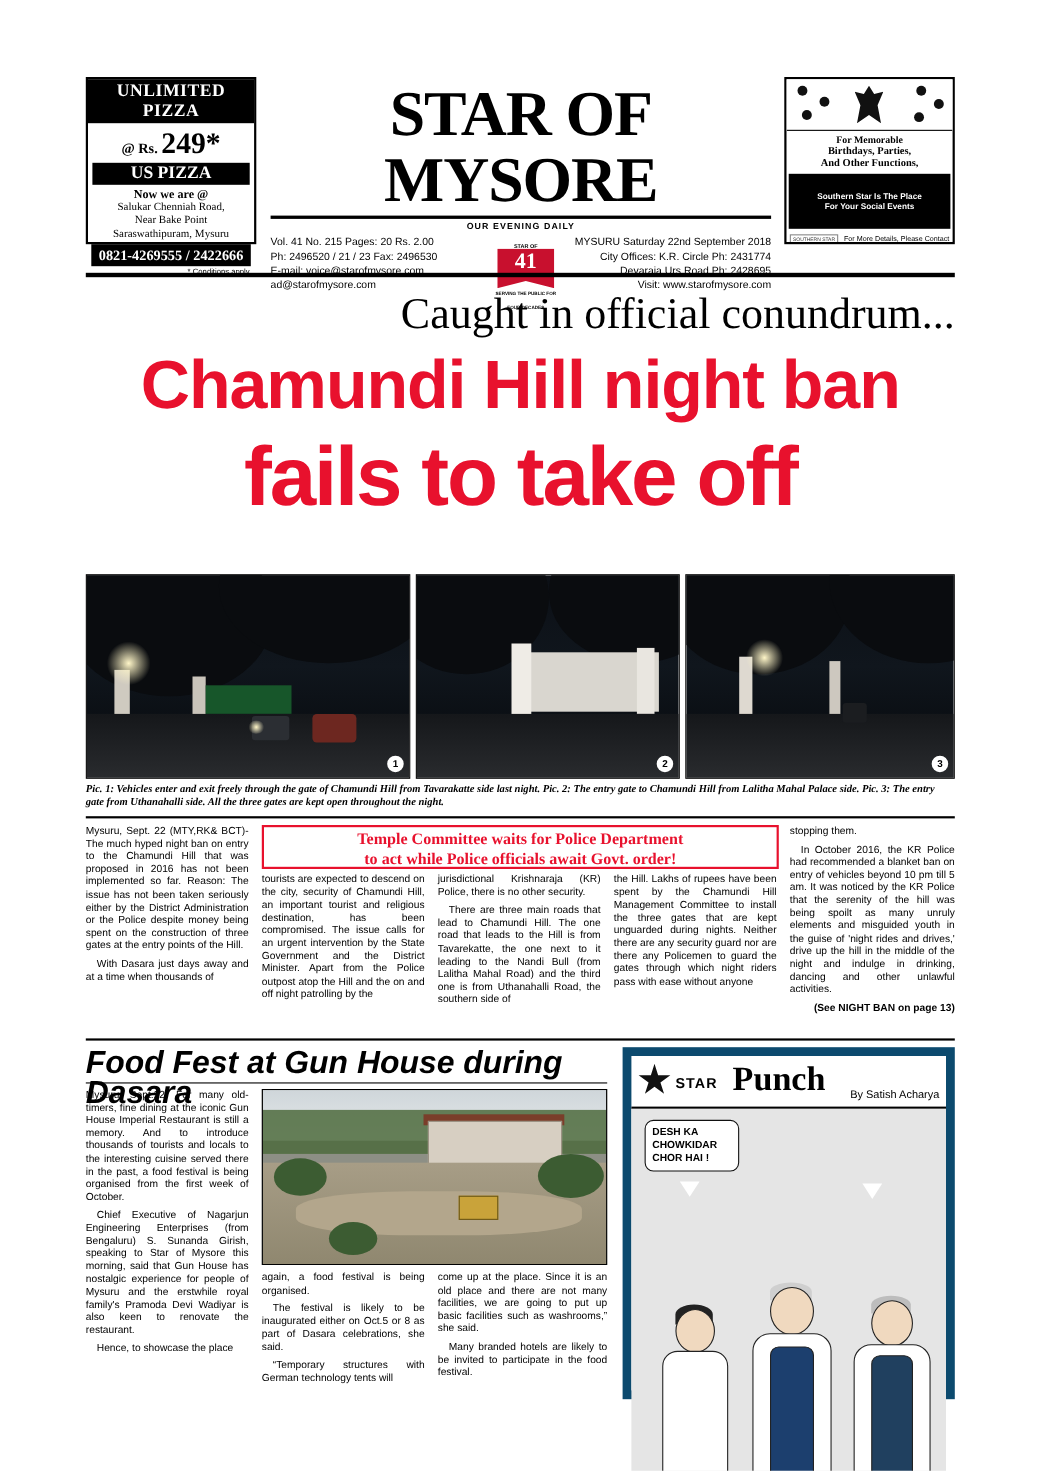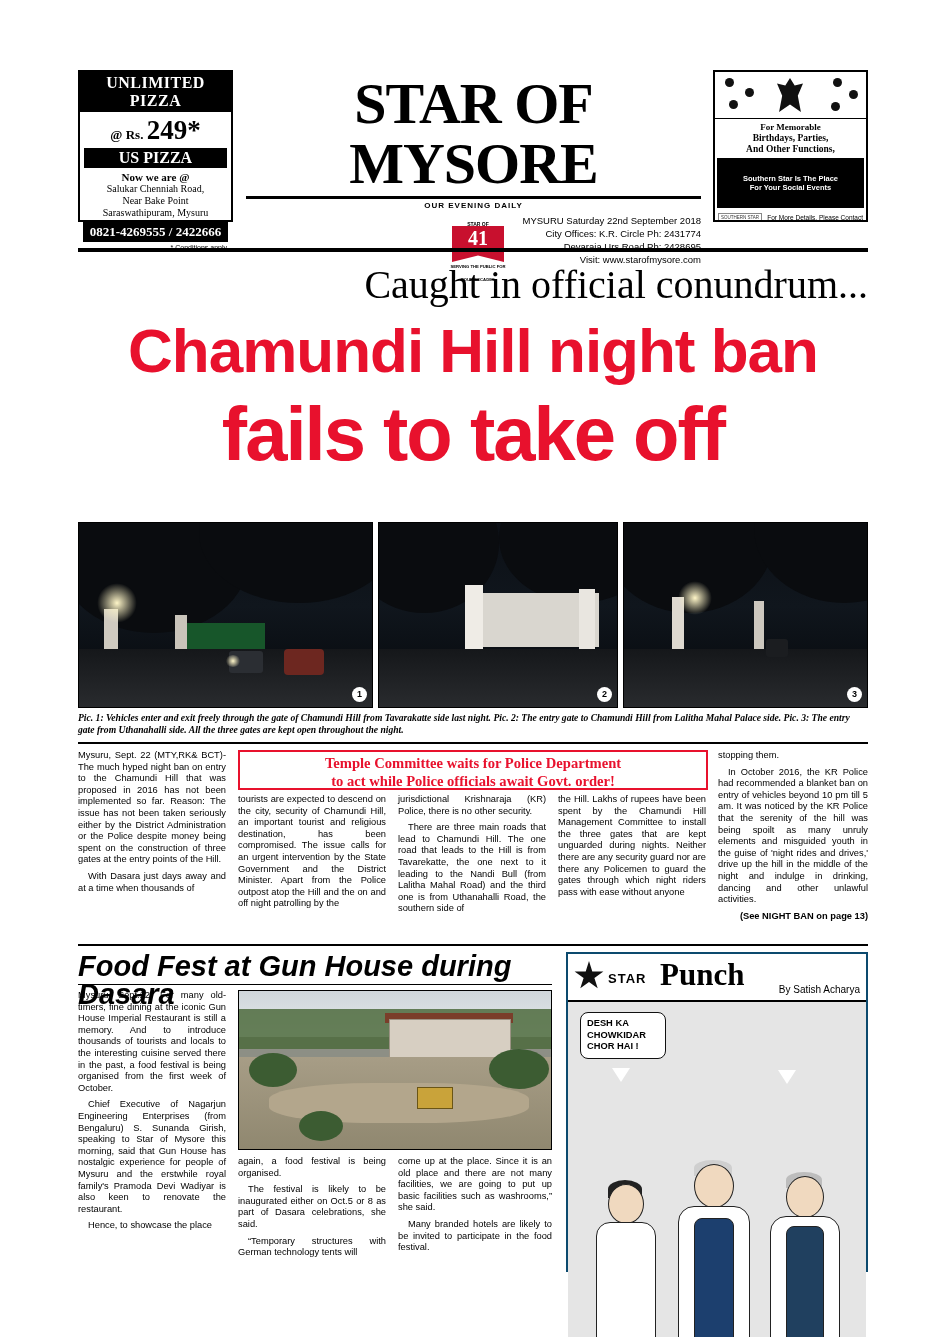--- a/index.html
+++ b/index.html
@@ -95,21 +95,21 @@
   .fi-dirt{position:absolute;left:30px;top:92px;width:260px;height:40px;background:#b3a68c;border-radius:40%;}
   .fi-bush{position:absolute;background:#3c5c32;border-radius:50%;}
   .fc{position:absolute;font-size:9.3px;line-height:11.6px;text-align:justify;}
   .fc1{left:78px;top:990px;width:148px;}
   .fc2{left:238px;top:1156px;width:148px;}
   .fc3{left:398px;top:1156px;width:154px;}
   .fc p{margin:0 0 5px;text-indent:10px;}
   .fc p.first{text-indent:0;}
 
   
-  .punch{position:absolute;left:566px;top:952px;width:302px;height:320px;border:2px solid #0c4a6e;box-sizing:border-box;}
+  .punch{position:absolute;left:566px;top:952px;width:302px;height:320px;border:8px solid #0c4a6e;box-sizing:border-box;}
   .punch-head{position:relative;height:46px;border-bottom:2px solid #000;}
   .punch-star{position:absolute;left:6px;top:7px;width:30px;height:30px;background:#111;clip-path:polygon(50% 0,61% 35%,98% 35%,68% 57%,79% 91%,50% 70%,21% 91%,32% 57%,2% 35%,39% 35%);}
   .punch-t1{position:absolute;left:40px;top:17px;font-weight:bold;font-size:13px;letter-spacing:1px;}
   .punch-t2{position:absolute;left:92px;top:4px;font-family:"Liberation Serif",serif;font-weight:bold;font-size:31px;line-height:34px;}
   .punch-by{position:absolute;right:6px;bottom:5px;font-size:10px;}
   .toon{position:relative;height:348px;background:#e5e5e5;overflow:hidden;}
   .bubble{position:absolute;background:#fff;border:1.6px solid #111;border-radius:8px;font-family:"Liberation Sans",sans-serif;font-size:9.3px;line-height:11.5px;font-weight:bold;padding:5px 6px;box-sizing:border-box;}
   .b1{left:12px;top:10px;width:86px;}
   .b2{left:116px;top:6px;width:168px;}
   .tail{position:absolute;width:0;height:0;border-left:9px solid transparent;border-right:9px solid transparent;border-top:14px solid #fff;}
@@ -141,20 +141,26 @@
       <div class="pz-addr">Saraswathipuram, Mysuru</div>
       <div class="pz-phone">0821-4269555 / 2422666</div>
       <div class="pz-cond">* Conditions apply</div>
     </div>
 
     <div class="mh-center">
       <div class="sm-title">STAR OF MYSORE</div>
       <div class="sm-rule"></div>
       <div class="sm-tag">OUR EVENING DAILY</div>
       <div class="mh-info">
+        <div class="col-l">
+          <div>Vol. 41    No. 215    Pages: 20    Rs. 2.00</div>
+          <div>Ph: 2496520 / 21 / 23        Fax: 2496530</div>
+          <div>E-mail: voice@starofmysore.com</div>
+          <div>ad@starofmysore.com</div>
+        </div>
         <div class="col-r">
           <div>MYSURU Saturday 22nd September 2018</div>
           <div>City Offices: K.R. Circle Ph: 2431774</div>
           <div>Devaraja Urs Road Ph: 2428695</div>
           <div>Visit: www.starofmysore.com</div>
         </div>
         <div class="mh-emblem">
           <div class="top">STAR OF MYSORE</div>
           <div class="ribbon"></div>
           <div class="num">41</div>

